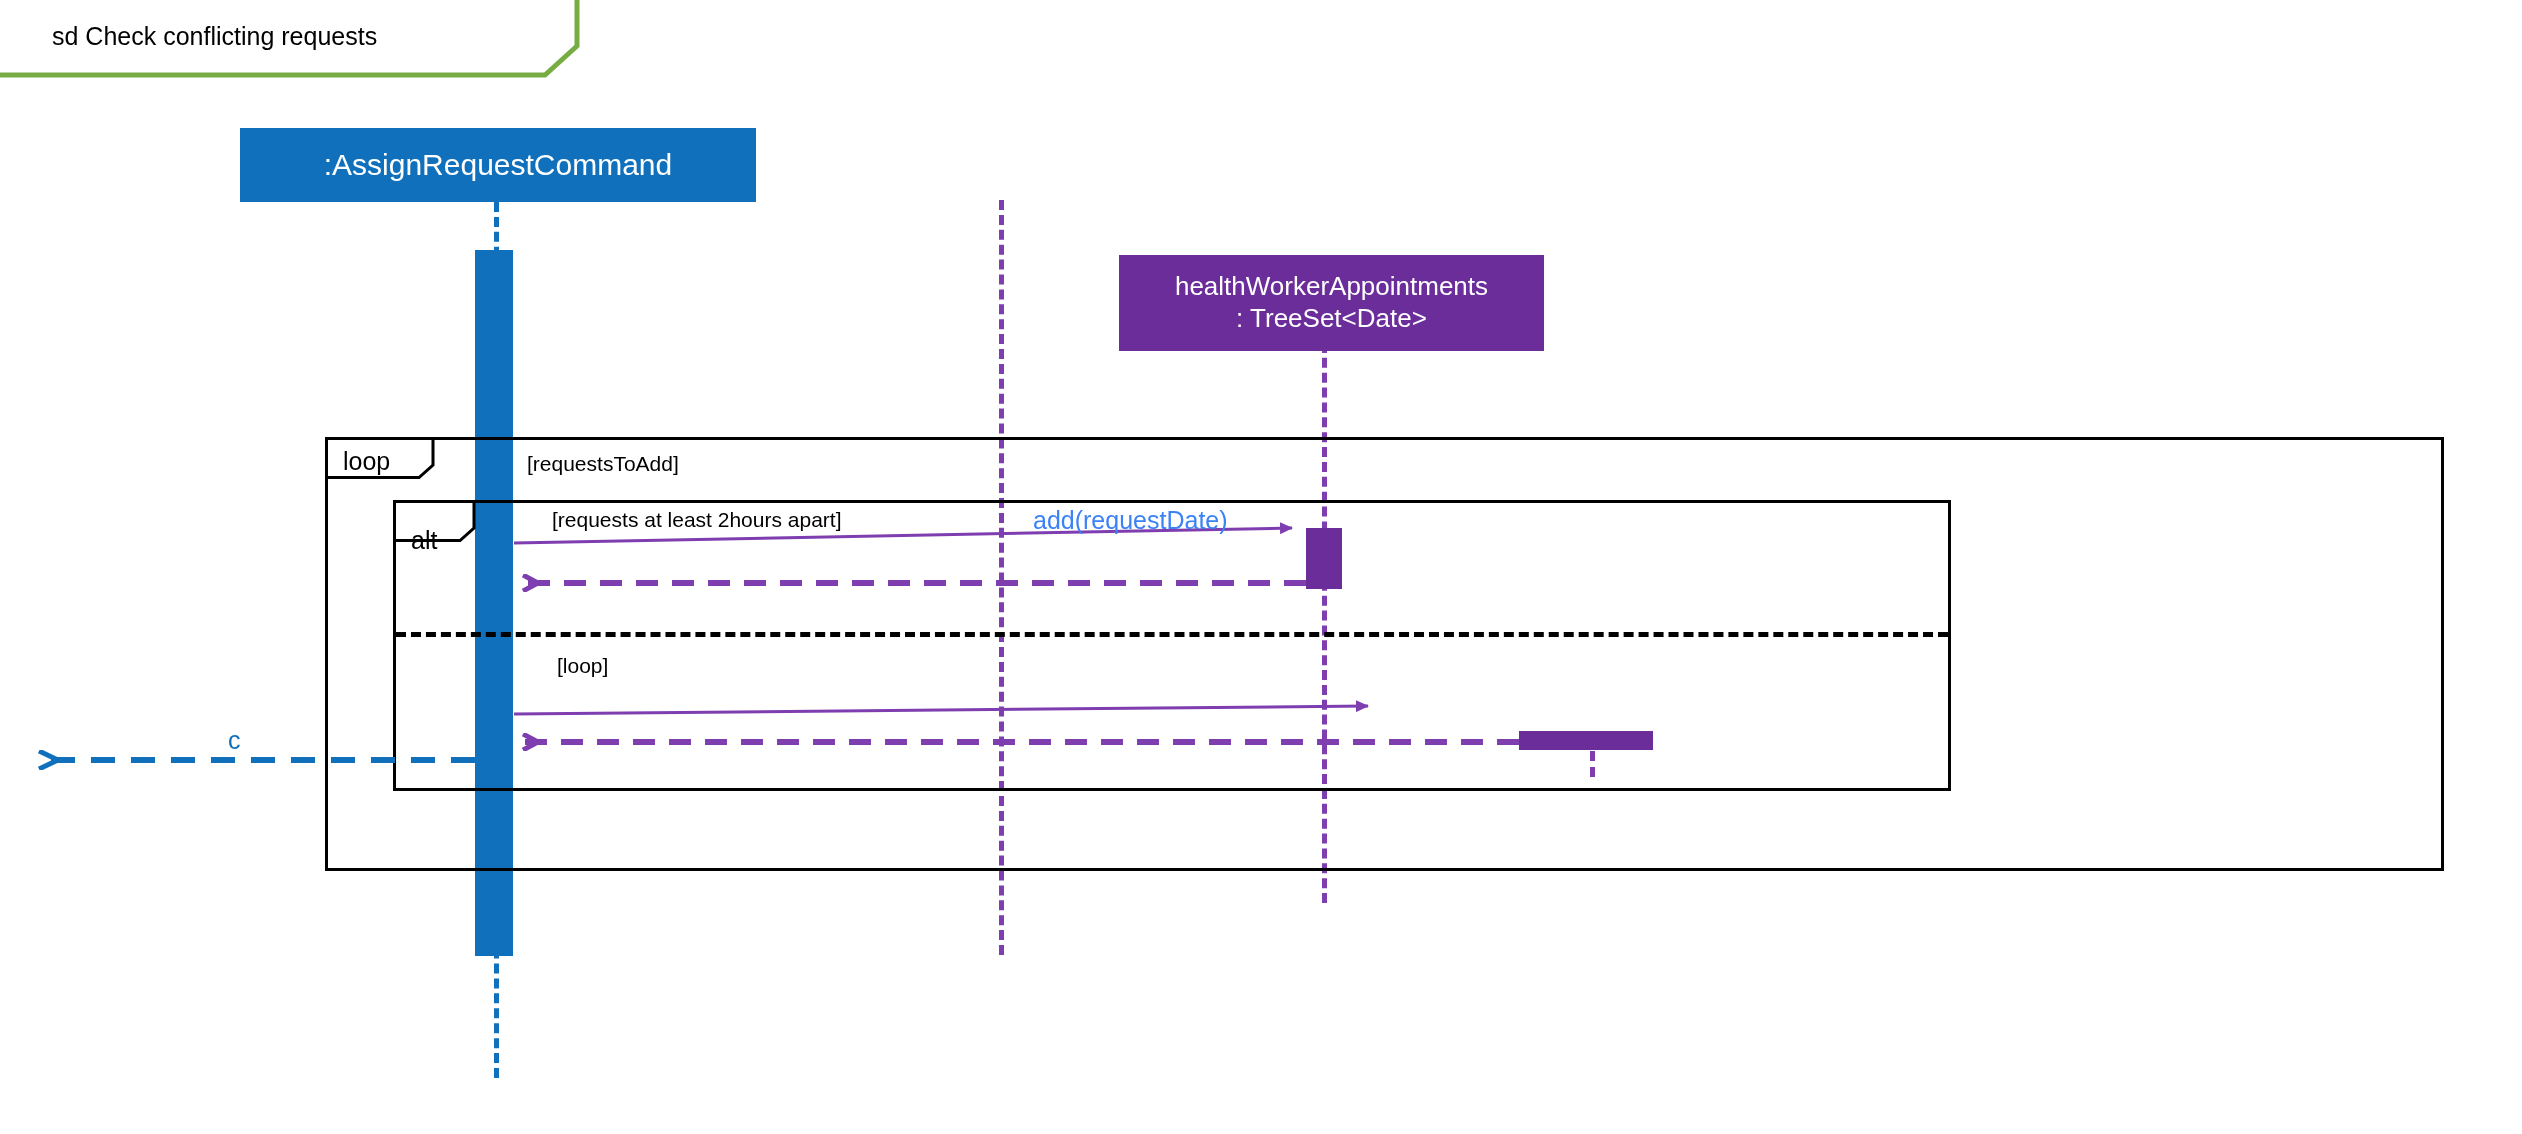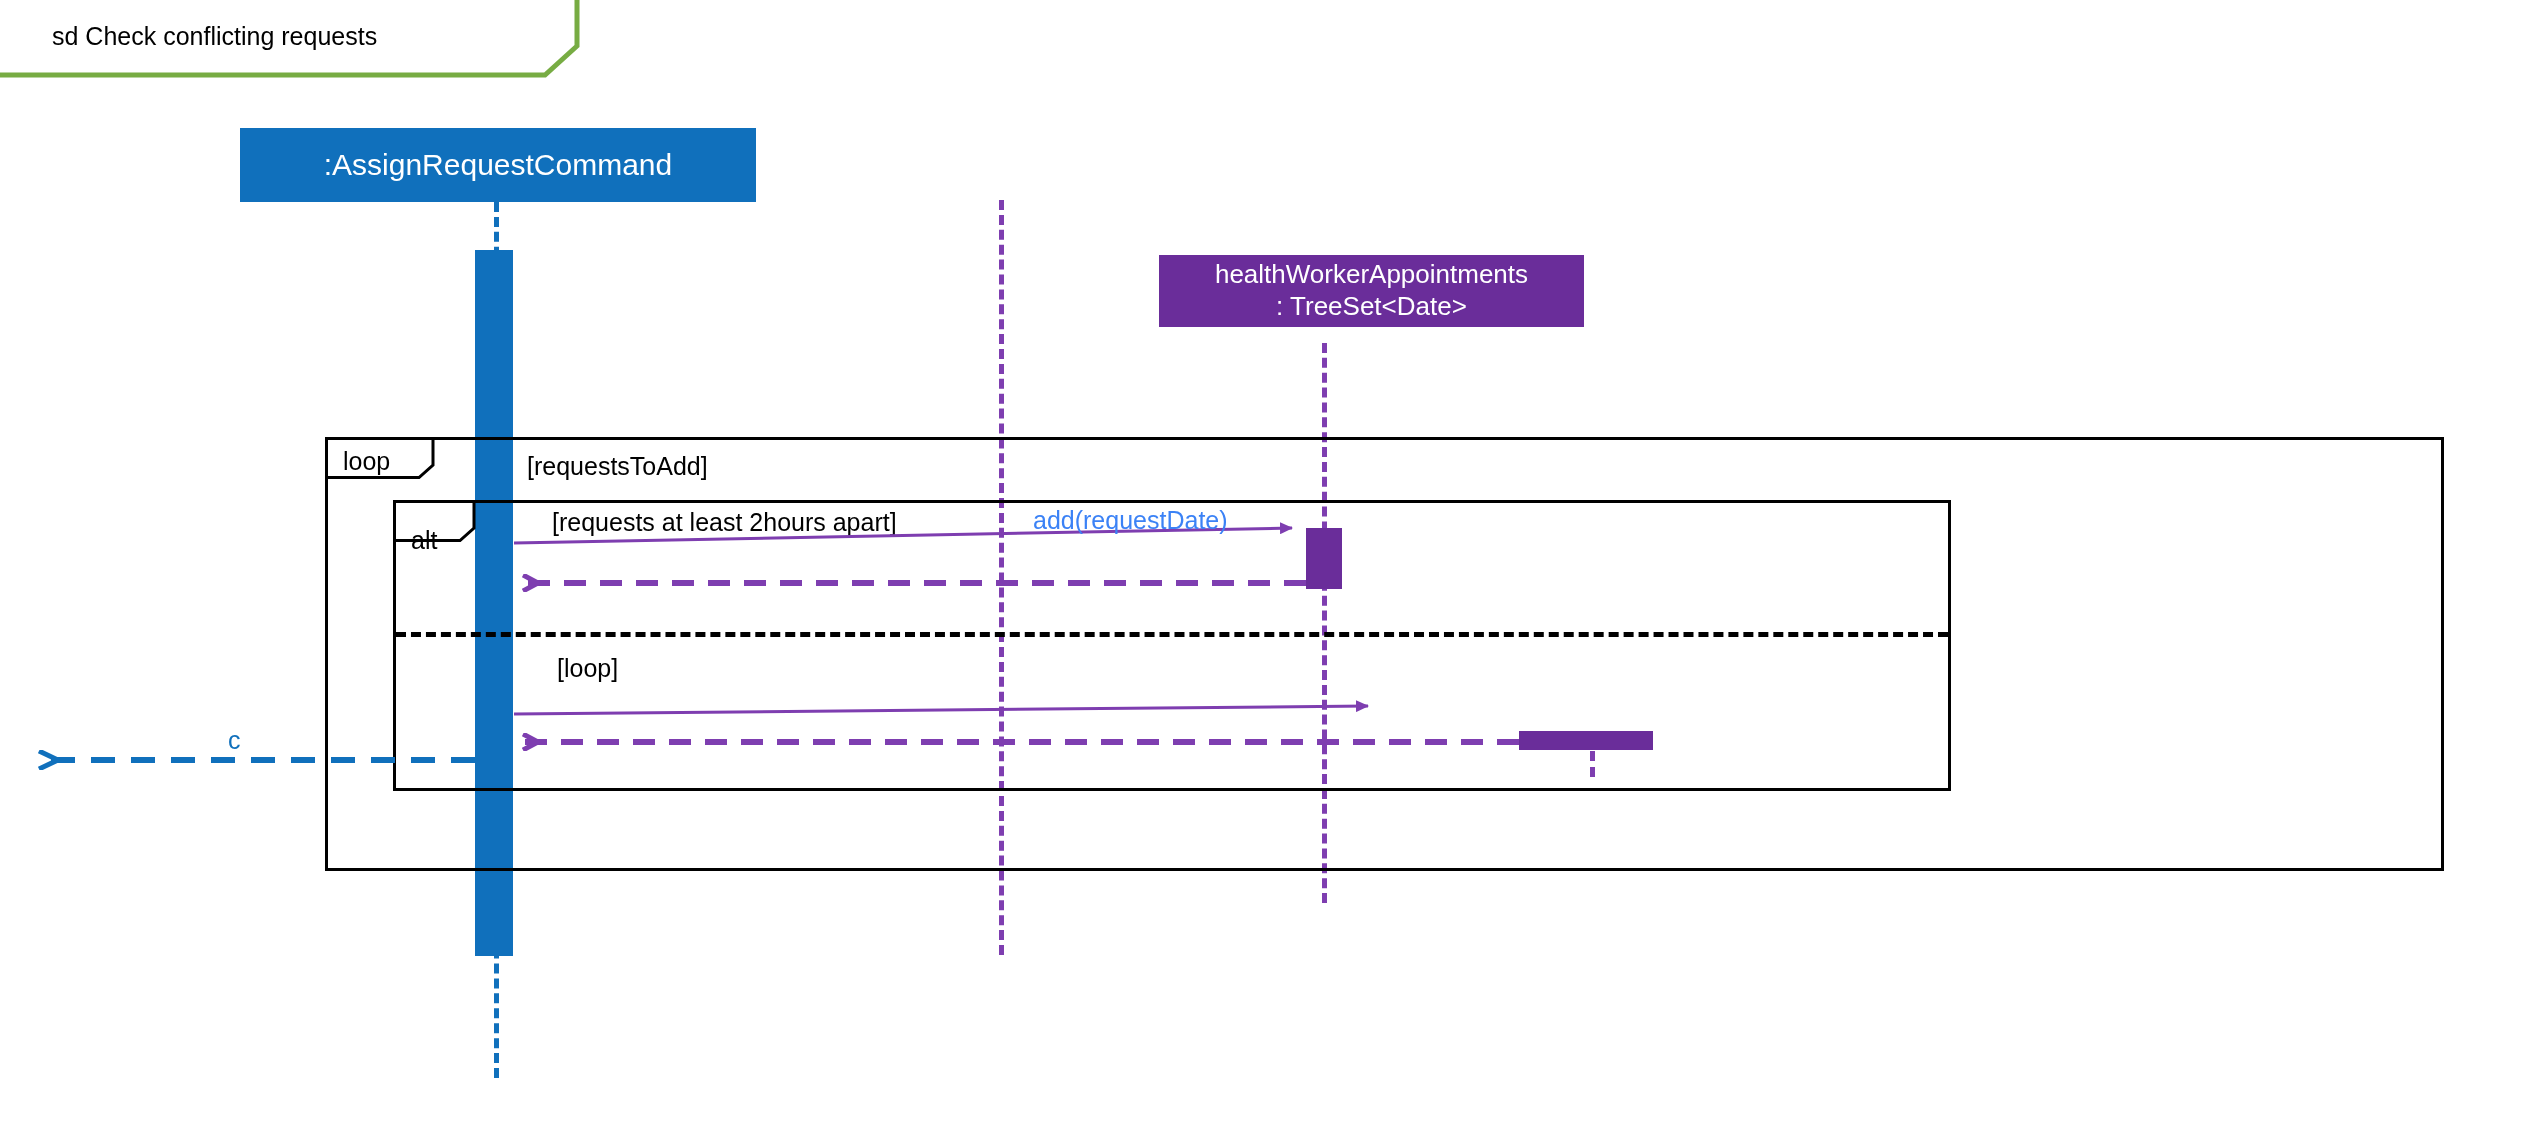--- a/index.html
+++ b/index.html
@@ -54,26 +54,25 @@
     font-size: 30px;
   }
   #head-model {
     left: 893px; top: 128px;
     width: 225px; height: 72px;
     background: #6A2D9A;
     font-size: 30px;
   }
   #head-treeset {
     left: 1119px; top: 255px;
-    width: 425px; height: 72px;
+    width: 425px; height: 96px;
     background: #6A2D9A;
     font-size: 26px;
     flex-direction: column;
     line-height: 1.22;
-    margin-left: 40px;
   }
 
   
   .lifeline {
     width: 0;
     border-left-style: dashed;
     border-left-width: 5px;
   }
   #life-command {
     left: 494px; top: 202px; height: 876px;
@@ -125,21 +124,21 @@
 
   .frag-tag-label {
     font-size: 25px;
     color: #000000;
     white-space: nowrap;
   }
   #tag-loop-label { left: 343px; top: 447px; }
   #tag-alt-label  { left: 411px; top: 511px; margin-top: 15px; }
 
   .guard {
-    font-size: 25px;
+    font-size: 21px;
     color: #000000;
     white-space: nowrap;
   }
   #guard-loop { left: 527px; top: 452px; }
   #guard-alt  { left: 552px; top: 508px; }
   #guard-else { left: 557px; top: 654px; }
 
   
   #alt-separator {
     left: 396px; top: 632px;

